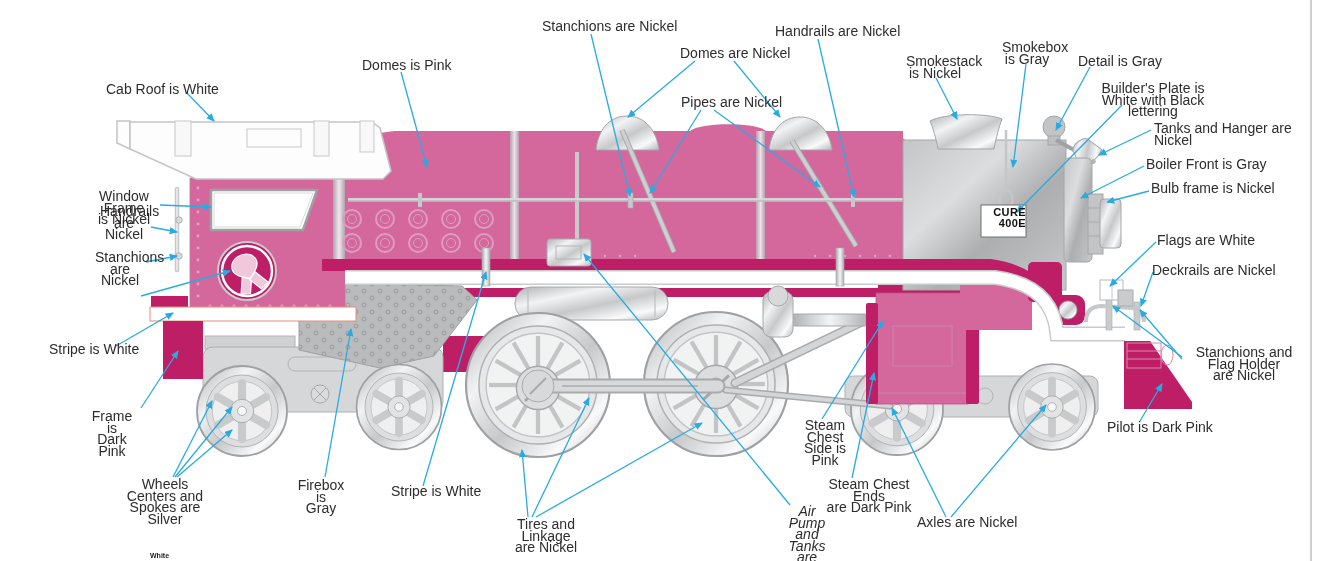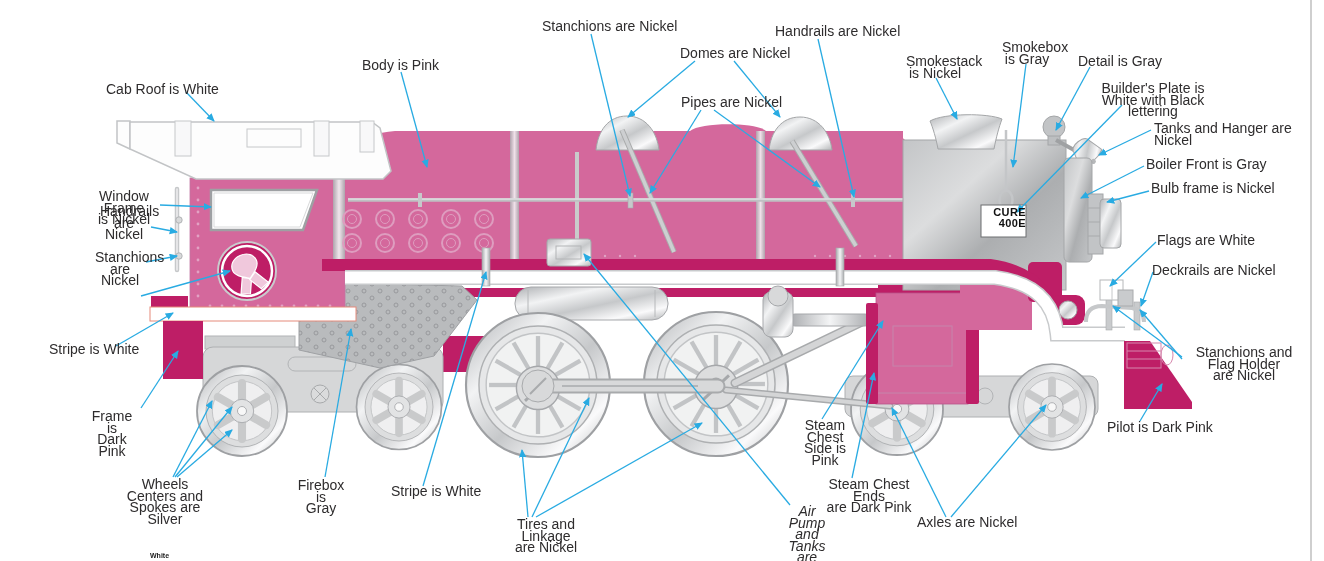--- a/index.html
+++ b/index.html
@@ -393,21 +393,21 @@
     <line x1="536" y1="517" x2="702" y2="423" marker-end="url(#ah)"></line>
     <line x1="822" y1="419" x2="883" y2="321" marker-end="url(#ah)"></line>
     <line x1="852" y1="478" x2="874" y2="373" marker-end="url(#ah)"></line>
     <line x1="790" y1="505" x2="584" y2="254" marker-end="url(#ah)"></line>
     <line x1="946" y1="517" x2="892" y2="408" marker-end="url(#ah)"></line>
     <line x1="951" y1="517" x2="1046" y2="405" marker-end="url(#ah)"></line>
   </g>
 </svg>
 
 <div class="lbl" style="left:106px;top:84px;">Cab Roof is White</div>
-<div class="lbl" style="left:362px;top:60px;">Body is Pink</div>
+<div class="lbl" style="left:362px;top:60px;">Domes is Pink</div>
 <div class="lbl" style="left:542px;top:21px;">Stanchions are Nickel</div>
 <div class="lbl" style="left:680px;top:48px;">Domes are Nickel</div>
 <div class="lbl" style="left:681px;top:97px;">Pipes are Nickel</div>
 <div class="lbl" style="left:775px;top:26px;">Handrails are Nickel</div>
 <div class="lbl c" style="left:906px;top:56px;width:58px;">Smokestack
 is Nickel</div>
 <div class="lbl c" style="left:1002px;top:42px;width:50px;">Smokebox
 is Gray</div>
 <div class="lbl" style="left:1078px;top:56px;">Detail is Gray</div>
 <div class="lbl c" style="left:1092px;top:83px;width:122px;">Builder's Plate is

